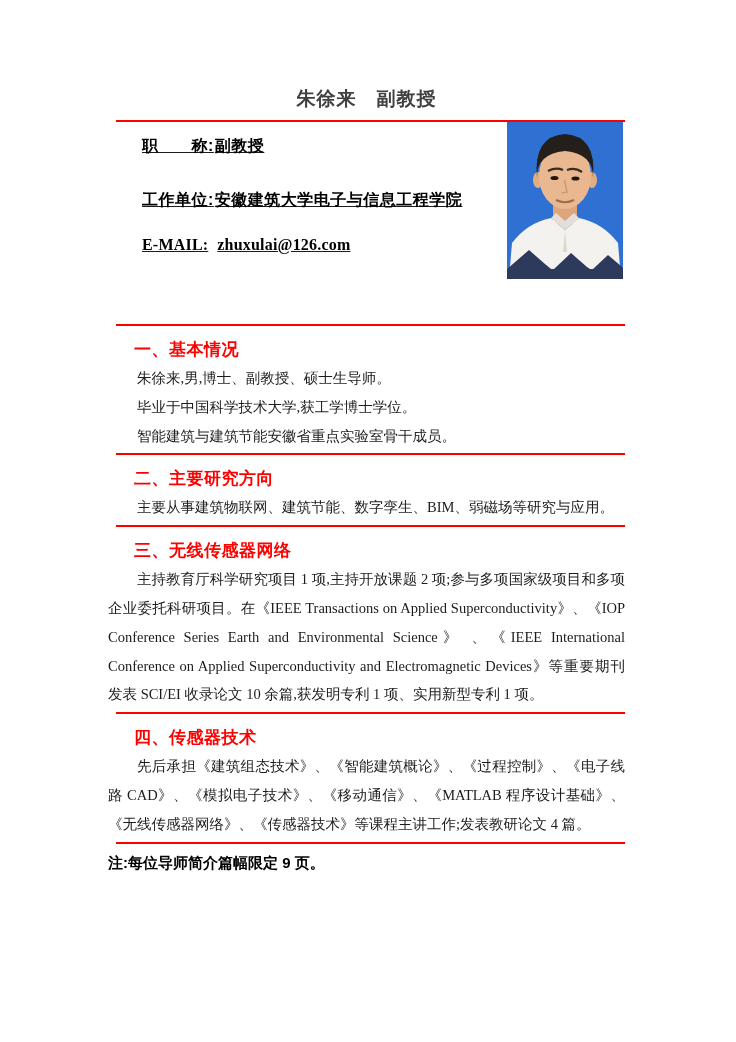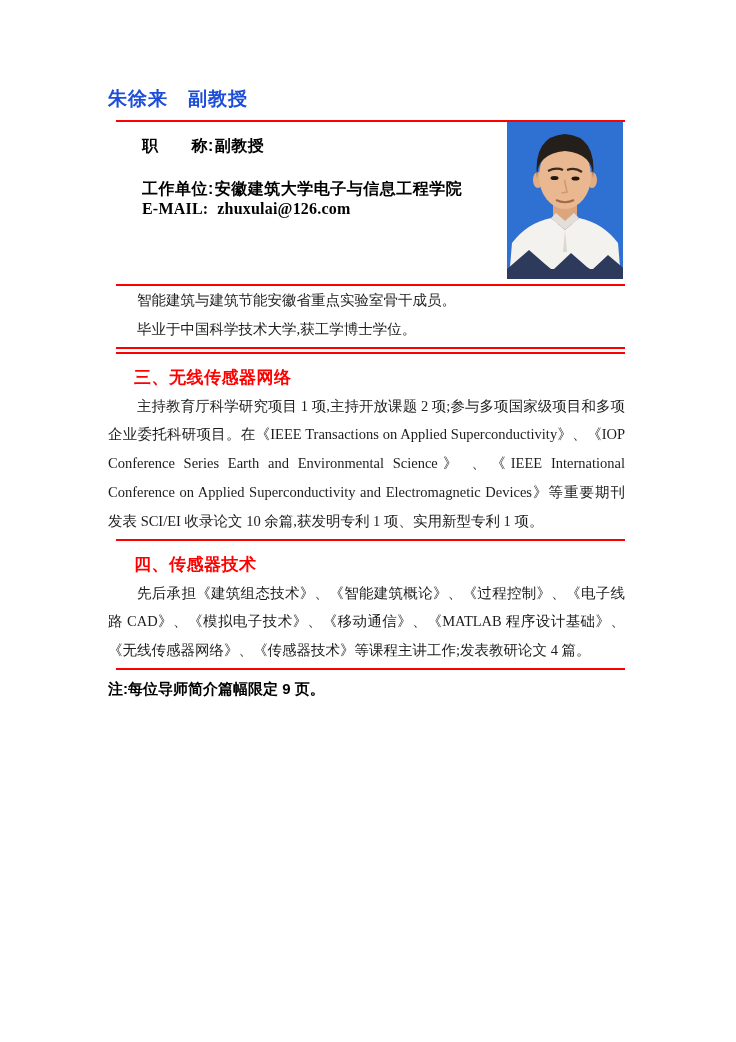--- a/index.html
+++ b/index.html
@@ -12,51 +12,53 @@
   }
   .page {
     position: relative;
     width: 736px; height: 1042px;
     background: #ffffff;
     padding: 0 111px 0 108px;
   }
   .doc-title {
     margin-top: 86px;
     line-height: 26px;
-    text-align: left;
+    text-align: center;
     font-family: "Liberation Sans", sans-serif;
     font-size: 19px;
     font-weight: bold;
-    color: #1d4ed8;
+    color: #404040;
     letter-spacing: 1px;
   }
   .redline {
     height: 0;
     border-top: 2.5px solid #fe0000;
     margin-left: 8px;
   }
   .redline.top { margin-top: 8px; }
   .redline.after-head { margin-top: 0; }
   .redline.sect { margin-top: 3px; }
   .header-block {
     position: relative;
     padding: 12px 0 0 34px;
-    height: 162px;
+    height: 202px;
+    text-decoration: underline;
   }
   .header-line {
     font-family: "Liberation Sans", sans-serif;
     font-weight: bold;
     font-size: 16px;
     color: #000000;
     line-height: 20px;
     letter-spacing: 0.5px;
   }
   .header-line.l1 { margin-top: 2px; }
-  .header-line.l2 { margin-top: 23px; }
+  .header-line.l2 { margin-top: 34px; }
   .header-line.l3 {
+    margin-top: 25px;
     font-family: "Liberation Serif", serif;
     letter-spacing: 0.2px;
   }
   .header-line .val { margin-left: 1px; }
   .header-line.l3 .val { margin-left: 9px; }
   .photo {
     position: absolute;
     top: 0;
     right: 2px;
     width: 116px;
@@ -130,26 +132,32 @@
       <path d="M44 96 L58 108 L72 96 L67 91 L58 99 L49 91 Z" fill="#e3dfd8"></path>
       <path d="M58 108 L56 130 L60 130 Z" fill="#dcd7cf"></path>
 
       <path d="M0 157 L0 147 L7 141 L22 128 L38 142 L44 147 L47 147 L64 131 L80 145 L83 147 L86 147 L101 133 L114 144 L116 146 L116 157 Z" fill="#2e3a5c"></path>
     </svg>
   </div>
 
   <div class="redline after-head"></div>
 
   <div>
+    <h2 class="sec-heading">一、基本情况</h2>
+    <p class="body-p">朱徐来,男,博士、副教授、硕士生导师。</p>
+    <p class="body-p">毕业于中国科学技术大学,获工学博士学位。</p>
     <p class="body-p">智能建筑与建筑节能安徽省重点实验室骨干成员。</p>
-    <p class="body-p">毕业于中国科学技术大学,获工学博士学位。</p>
   </div>
 
   <div class="redline sect"></div>
 
+  <div>
+    <h2 class="sec-heading">二、主要研究方向</h2>
+    <p class="body-p">主要从事建筑物联网、建筑节能、数字孪生、BIM、弱磁场等研究与应用。</p>
+  </div>
 
   <div class="redline sect"></div>
 
   <div>
     <h2 class="sec-heading">三、无线传感器网络</h2>
     <p class="body-p">主持教育厅科学研究项目 1 项,主持开放课题 2 项;参与多项国家级项目和多项企业委托科研项目。在《IEEE Transactions on Applied Superconductivity》、《IOP Conference Series Earth and Environmental Science》 、《IEEE International Conference on Applied Superconductivity and Electromagnetic Devices》等重要期刊发表 SCI/EI 收录论文 10 余篇,获发明专利 1 项、实用新型专利 1 项。</p>
   </div>
 
   <div class="redline sect"></div>
 

